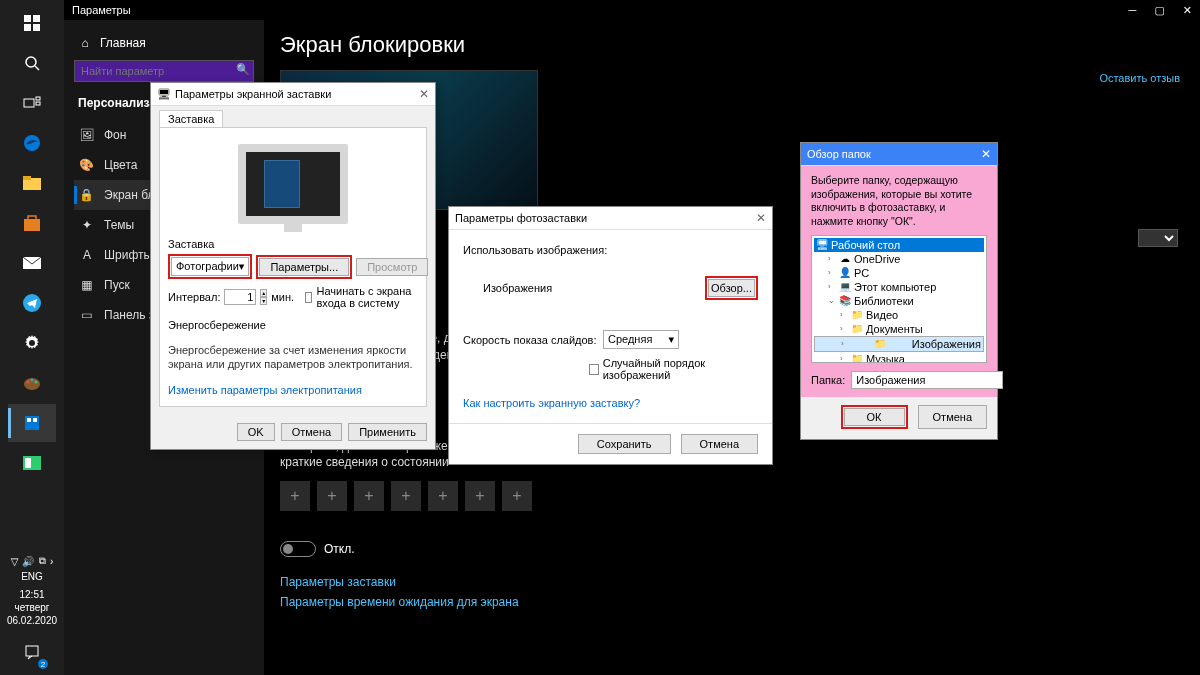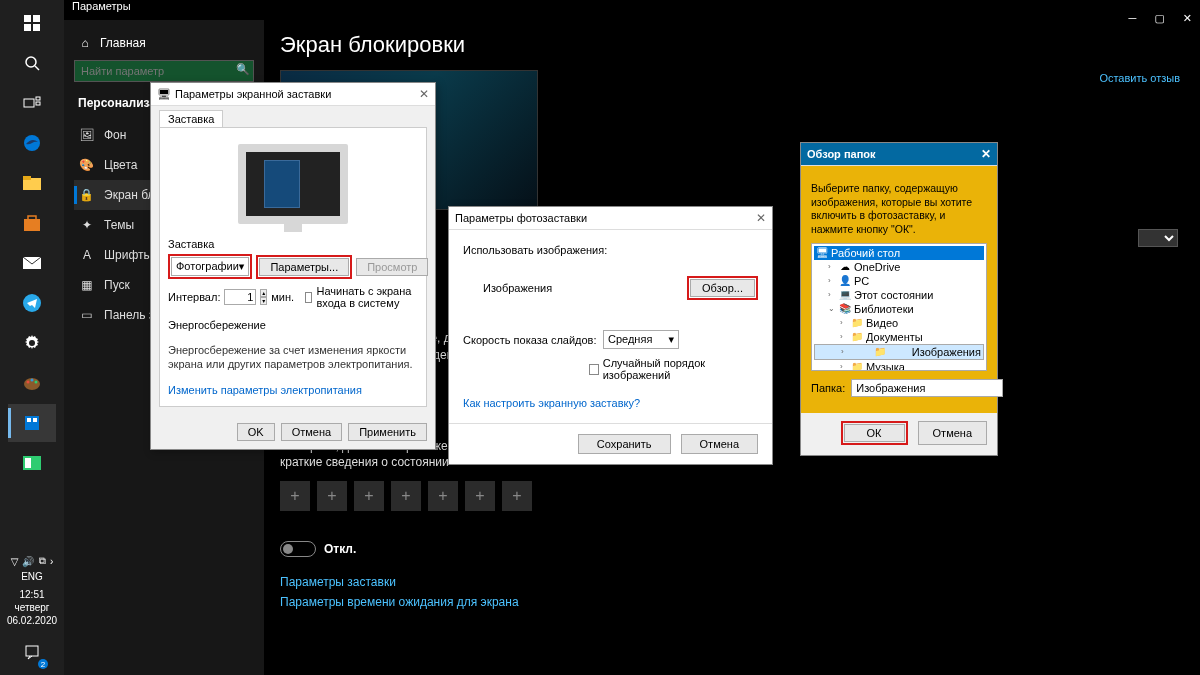--- a/index.html
+++ b/index.html
@@ -10,47 +10,47 @@
 .taskbar-top { display: flex; flex-direction: column; align-items: center; gap: 2px; padding-top: 4px; }
 .taskbar-bottom { margin-top: auto; display: flex; flex-direction: column; align-items: center; padding-bottom: 4px; color: #fff; font-size: 10px; }
 .tb-item { width: 48px; height: 38px; display: flex; align-items: center; justify-content: center; cursor: pointer; position: relative; }
 .tb-item.active { background: #373737; }
 .tb-item.active::before { content: ''; position: absolute; left: 0; top: 4px; bottom: 4px; width: 3px; background: #76b9ed; }
 .sys-icons { display: flex; gap: 4px; align-items: center; margin-bottom: 4px; }
 .clock { text-align: center; line-height: 1.3; margin-bottom: 6px; }
 
 
 .settings { position: absolute; left: 64px; top: 0; right: 0; bottom: 0; background: #000; color: #fff; }
-.settings-titlebar { height: 20px; display: flex; padding: 0 8px; font-size: 11px; flex-direction: column; }
+.settings-titlebar { height: 20px; display: flex; align-items: center; padding: 0 8px; font-size: 11px; }
 .titlebar-ctrls { margin-left: auto; display: flex; gap: 18px; }
 .titlebar-ctrls span { cursor: pointer; font-size: 11px; }
 .settings-body { display: flex; height: calc(100% - 20px); }
 .settings-sidebar { width: 200px; padding: 8px 10px; background: #171717; }
 .home-row { display: flex; align-items: center; gap: 8px; font-size: 12px; margin: 8px 0 10px 4px; cursor: pointer; }
 .search-box { position: relative; margin-bottom: 14px; }
-.search-box input { width: 100%; background: #14532d; border: 1px solid #535353; color: #999; font-size: 11px; padding: 4px 22px 4px 6px; }
+.search-box input { width: 100%; background: #4c1d95; border: 1px solid #535353; color: #999; font-size: 11px; padding: 4px 22px 4px 6px; }
 .search-box .sicon { position: absolute; right: 4px; top: 3px; color: #999; font-size: 11px; }
 .cat-title { font-size: 12px; font-weight: 600; margin: 6px 0 10px 4px; }
 .nav-item { display: flex; align-items: center; gap: 10px; padding: 8px 6px; font-size: 12px; cursor: pointer; color: #ddd; }
 .nav-item.active { background: #2b2b2b; position: relative; }
 .nav-item.active::before { content: ''; position: absolute; left: 0; top: 6px; bottom: 6px; width: 3px; background: #0078d7; }
 .nav-icon { width: 14px; display: inline-flex; justify-content: center; }
 
 .settings-main { flex: 1; padding: 12px 16px; overflow: hidden; }
 .page-title { font-size: 22px; font-weight: 300; margin-bottom: 12px; }
 .feedback-link { position: absolute; right: 20px; top: 72px; color: #4cc2ff; font-size: 11px; cursor: pointer; }
 .preview-box { width: 258px; height: 140px; background: linear-gradient(135deg, #0a2a42 0%, #0a3a4a 40%, #051018 100%); margin-bottom: 120px; border: 1px solid #333; position: relative; }
 .preview-clock { position: absolute; bottom: 8px; left: 10px; color: #8cc; font-size: 9px; }
 .pv-hint { position: absolute; right: 6px; top: 158px; }
 .pv-hint select { background: #333; color: #fff; border: 1px solid #555; font-size: 11px; padding: 1px 14px 1px 4px; }
 
 .section-text { font-size: 12px; margin: 6px 0; color: #ddd; line-height: 1.4; max-width: 420px; }
 .add-tile { width: 30px; height: 30px; background: #2b2b2b; display: inline-flex; align-items: center; justify-content: center; color: #888; font-size: 16px; cursor: pointer; margin: 4px 3px 0 0; }
 .add-row { display: flex; gap: 4px; margin-bottom: 30px; }
-.toggle-row { display: flex; align-items: center; gap: 8px; margin: 8px 0 18px 0; font-size: 12px; font-weight: bold; }
+.toggle-row { display: flex; align-items: center; gap: 8px; margin: 8px 0 18px 0; font-size: 12px; }
 .toggle { width: 36px; height: 16px; border: 1px solid #888; border-radius: 8px; position: relative; cursor: pointer; }
 .toggle::after { content: ''; position: absolute; left: 2px; top: 2px; width: 10px; height: 10px; background: #888; border-radius: 50%; }
 .link { color: #4cc2ff; font-size: 12px; cursor: pointer; display: block; margin: 6px 0; }
 
 
 .dlg { position: absolute; background: #f0f0f0; color: #000; border: 1px solid #888; font-size: 11px; box-shadow: 2px 2px 8px rgba(0,0,0,0.3); }
 .dlg1 { left: 150px; top: 82px; width: 286px; }
 .dlg-title { background: #fff; padding: 4px 6px; display: flex; align-items: center; gap: 4px; border-bottom: 1px solid #ddd; }
 .dlg-title .dclose { margin-left: auto; cursor: pointer; color: #666; font-size: 12px; }
 .dlg-body { padding: 4px 8px 8px 8px; }
@@ -79,23 +79,23 @@
 .dlg2 .dlg-title { background: #fff; }
 .dlg2-body { padding: 14px 14px; }
 .d2-row { display: flex; align-items: center; margin: 6px 0; font-size: 11px; }
 .d2-row .lab { width: 140px; }
 .d2-row .val { flex: 1; }
 .d2-sel { border: 1px solid #aaa; padding: 2px 4px; width: 76px; background: #fff; display: flex; justify-content: space-between; }
 .dlg2-footer { display: flex; justify-content: flex-end; gap: 10px; padding: 10px 14px; border-top: 1px solid #ddd; }
 
 
 .dlg3 { left: 800px; top: 142px; width: 198px; }
-.dlg3 .dlg-title { background: #0369a1; color: #fff; font-weight: bold; }
+.dlg3 .dlg-title { background: #3b82f6; color: #fff; }
 .dlg3 .dlg-title .dclose { color: #fff; }
-.dlg3-body { padding: 16px 10px; background: #eab308; }
+.dlg3-body { padding: 8px 10px; background: #f9a8d4; }
 .dlg3-desc { font-size: 10.5px; line-height: 1.3; margin-bottom: 6px; }
 .tree { border: 1px solid #aaa; background: #fff; height: 128px; overflow-y: auto; font-size: 11px; padding: 2px; }
 .tree-item { padding: 1px 2px; display: flex; align-items: center; gap: 3px; cursor: pointer; }
 .tree-item.sel { background: #cde8ff; }
 .ti-ind0 { padding-left: 2px; } .ti-ind1 { padding-left: 14px; } .ti-ind2 { padding-left: 26px; }
 .exp { width: 8px; font-size: 8px; color: #666; }
 .ticon { font-size: 10px; width: 12px; text-align: center; }
 .folder-row { display: flex; align-items: center; gap: 6px; margin-top: 8px; font-size: 11px; }
 .folder-row input { flex: 1; border: 1px solid #aaa; padding: 2px 4px; font-size: 11px; }
 .dlg3-footer { display: flex; justify-content: flex-end; gap: 10px; padding: 8px 10px 10px 10px; background: #f0f0f0; }
@@ -341,21 +341,21 @@
 
 <div class="dlg dlg2">
   <div class="dlg-title">
     <span>Параметры фотозаставки</span>
     <span class="dclose">✕</span>
   </div>
   <div class="dlg2-body">
     <div style="font-size:11px;margin-bottom:20px">Использовать изображения:</div>
     <div class="d2-row">
       <span class="lab" style="padding-left:20px">Изображения</span>
-      <span class="val" style="text-align:right"><span class="hl-box" style="display:inline-block"><button class="btn" style="padding:2px 11px">Обзор...</button></span></span>
+      <span class="val" style="text-align:right"><span class="hl-box" style="display:inline-block"><button class="btn" style="padding:2px 2px">Обзор...</button></span></span>
     </div>
     <div style="height:18px"></div>
     <div class="d2-row">
       <span class="lab">Скорость показа слайдов:</span>
       <div class="d2-sel">
           <span>Средняя</span>
           <span>▾</span>
         </div>
     </div>
     <div class="d2-row" style="margin-top:8px">
@@ -390,21 +390,21 @@
           <span>OneDrive</span>
         </div>
       <div class="tree-item ti-ind1">
           <span class="exp">›</span>
           <span class="ticon">👤</span>
           <span>PC</span>
         </div>
       <div class="tree-item ti-ind1">
           <span class="exp">›</span>
           <span class="ticon">💻</span>
-          <span>Этот состоянии</span>
+          <span>Этот компьютер</span>
         </div>
       <div class="tree-item ti-ind1">
           <span class="exp">⌄</span>
           <span class="ticon">📚</span>
           <span>Библиотеки</span>
         </div>
       <div class="tree-item ti-ind2">
           <span class="exp">›</span>
           <span class="ticon">📁</span>
           <span>Видео</span>

